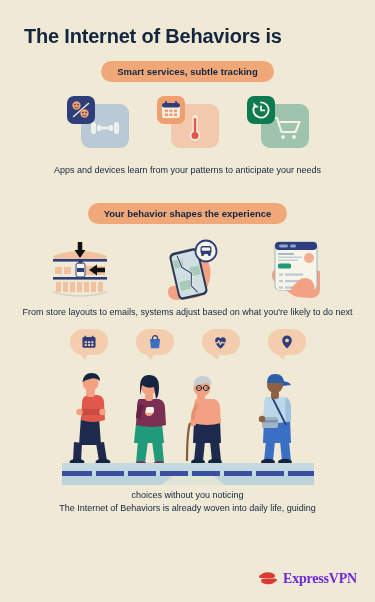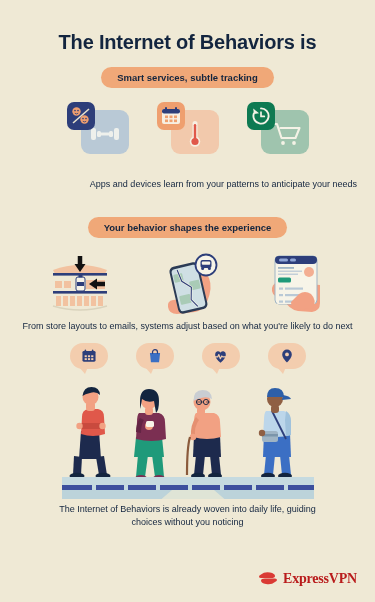--- a/index.html
+++ b/index.html
@@ -6,24 +6,24 @@
   body{
     width:375px;height:602px;overflow:hidden;
     background:#efe9d5;
     font-family:"Liberation Sans", sans-serif;
     color:#13253f;
   }
   .page{position:relative;width:375px;height:602px;}
 
   
   .title{
-    text-align:center;
+    text-align:left;
     font-size:20px;line-height:25px;font-weight:bold;
     color:#13253f;
-    padding:30px 24px 0 24px;
+    padding:24px 24px 0 24px;
     letter-spacing:-0.2px;
   }
   .title span{display:block;}
 
   
   .pill-wrap{display:flex;justify-content:center;}
   .pill{
     background:#f0a878;color:#13253f;
     font-size:9.5px;font-weight:bold;
     padding:5px 16px;border-radius:20px;
@@ -78,21 +78,21 @@
     border-right:3px solid transparent;border-top:7px solid #f3cdae;
   }
   .scene{position:relative;width:375px;height:128px;margin-top:2px;}
 
   .footer-logo{
     position:absolute;right:18px;bottom:14px;
     display:flex;align-items:center;gap:5px;
   }
   .logo-text{
     font-family:"Liberation Serif", serif;
-    color:#b91c1c;font-size:14px;font-weight:bold;letter-spacing:-0.2px;
+    color:#6d28d9;font-size:14px;font-weight:bold;letter-spacing:-0.2px;
   }
 </style>
 </head>
 <body>
 
 <div class="page">
 
   <div class="title">
     <span>The Internet of Behaviors is</span>
   </div>
@@ -167,21 +167,21 @@
         <svg width="22" height="22" viewBox="0 0 22 22">
           <path d="M11 3.4 a7.6 7.6 0 1 1 -7.2 5.2" fill="none" stroke="#f4f2e6" stroke-width="1.9" stroke-linecap="round"></path>
           <path d="M3.2 3.6 L3.9 8.9 L9.1 8.2 Z" fill="#f4f2e6"></path>
           <path d="M11 7.2 v4.2 h3.3" fill="none" stroke="#f4f2e6" stroke-width="1.7" stroke-linecap="round" stroke-linejoin="round"></path>
         </svg>
       </div>
     </div>
 
   </div>
 
-  <div class="caption" style="margin-top:24px;text-align:right;">Apps and devices learn from your patterns to anticipate your needs</div>
+  <div class="caption" style="margin-top:16px;">Apps and devices learn from your patterns to anticipate your needs</div>
 
   <div class="pill-wrap" style="margin-top:26px;border-radius:7px;">
     <div class="pill">Your behavior shapes the experience</div>
   </div>
 
   <div class="illus">
 
     <div class="illus-item">
       <svg width="74" height="68" viewBox="0 0 74 68">
         <path d="M10 22 Q37 12 64 22 L62 26 L12 26 Z" fill="#f2c2a0"></path>
@@ -384,22 +384,22 @@
         <rect x="220" y="114" width="4" height="5"></rect>
           <rect x="252" y="114" width="4" height="5"></rect>
         <rect x="284" y="114" width="4" height="5"></rect>
       </g>
       <rect x="62" y="119" width="252" height="12" fill="#bcd3da"></rect>
       <path d="M172 119 h42 l14 12 h-70 z" fill="#dfe4d6"></path>
     </svg>
   </div>
 
   <div class="caption" style="margin-top:4px;">
+    <div>choices without you noticing</div>
     <div>The Internet of Behaviors is already woven into daily life, guiding</div>
-    <div>choices without you noticing</div>
   </div>
 
   <div class="footer-logo">
     <svg width="20" height="18" viewBox="0 0 20 18">
       <path d="M3 4.5 q3.5 -3 9 -2 q5 1 5 3.5 q0 2 -4 2 l-10 0 q-2 0 -2 -1.5 q0 -1 2 -2 z" fill="#da3a34"></path>
       <path d="M17 12 q-3.5 3 -9 2 q-5 -1 -5 -3.5 q0 -2 4 -2 l10 0 q2 0 2 1.5 q0 1 -2 2 z" fill="#da3a34"></path>
     </svg>
     <span class="logo-text">ExpressVPN</span>
   </div>
 

